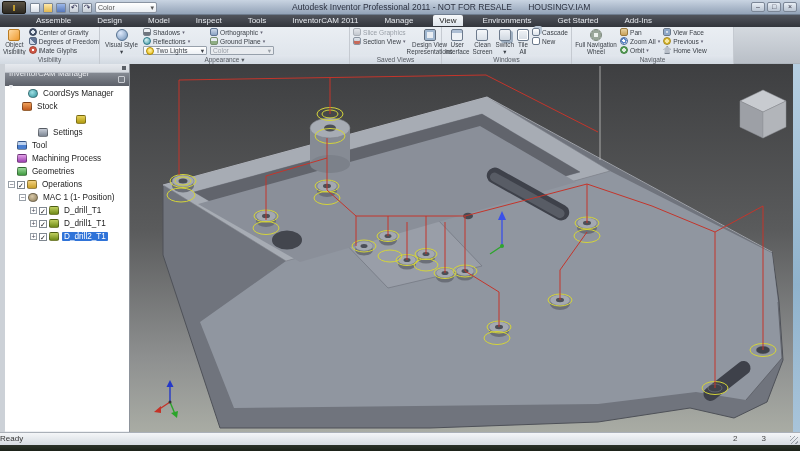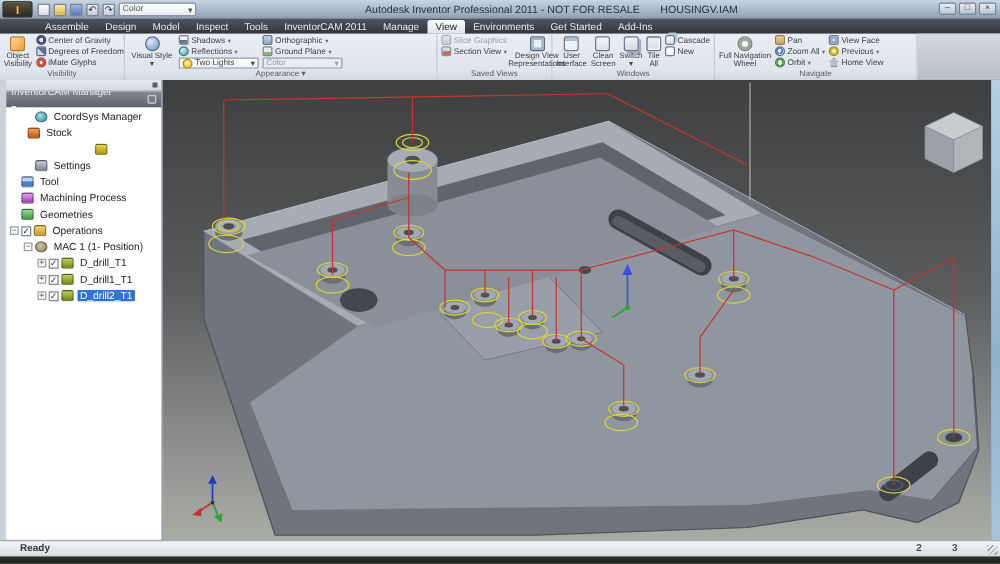--- a/index.html
+++ b/index.html
@@ -19,21 +19,21 @@
   .title{position:absolute;left:292px;top:2px;font-size:8.5px;color:#2b3140;white-space:nowrap;}
   .title .doc{margin-left:14px;}
   .infocenter{position:absolute;left:522px;top:2px;display:flex;align-items:center;gap:3px;}
   .searchbox{width:168px;height:11px;border:1px solid #7e8896;border-radius:2px;background:#fff;font-size:7px;color:#333;padding:0 3px;box-sizing:border-box;font-family:"Liberation Sans",sans-serif;}
   .icico{width:11px;height:11px;border-radius:2px;background:linear-gradient(#eef2f6,#cdd5de);border:1px solid #8a94a2;font-size:7px;line-height:9px;text-align:center;color:#445;box-sizing:border-box;}
   .icico.round{border-radius:50%;background:radial-gradient(circle at 35% 30%,#6a7486,#2e3440);color:#fff;}
   .winbtns{position:absolute;right:3px;top:2px;display:flex;gap:2px;}
   .wbtn{width:14px;height:10px;border-radius:2px;background:linear-gradient(#e8eef5,#b9c4d2);border:1px solid #7b8696;font-size:7px;line-height:8px;text-align:center;color:#334;box-sizing:border-box;}
 
   
-  .tabbar{height:12px;background:linear-gradient(#50545c,#32353c);display:flex;align-items:center;padding-left:30px;gap:1px;}
+  .tabbar{height:12px;background:linear-gradient(#50545c,#32353c);display:flex;align-items:flex-start;padding-left:30px;gap:14px;}
   .tab{font-size:8px;color:#e7eaef;padding:1px 6px 1px;cursor:default;white-space:nowrap;}
   .tab.active{background:linear-gradient(#f6f8fa,#dfe5ec);color:#222;border-radius:2px 2px 0 0;}
 
   
   .ribbon{height:37px;background:linear-gradient(#eaeef3,#dde3ea);display:flex;border-bottom:1px solid #aeb5bd;box-sizing:border-box;}
   .panel{position:relative;height:37px;border-right:1px solid #c5cad1;box-sizing:border-box;padding:1px 3px 9px;display:flex;gap:3px;}
   .plabel{position:absolute;left:0;right:0;bottom:0;height:9px;font-size:6.5px;color:#565b62;text-align:center;line-height:9px;background:linear-gradient(#e2e7ee,#d2d9e1);white-space:nowrap;overflow:hidden;}
   .bigbtn{width:37px;display:flex;flex-direction:column;align-items:center;justify-content:flex-start;text-align:center;font-size:6.3px;line-height:6.8px;color:#3c4148;padding-top:1px;}
   .bigbtn .ic{margin-bottom:1px;}
   .scol{display:flex;flex-direction:column;justify-content:flex-start;gap:1px;}
@@ -96,21 +96,21 @@
   .t-operations{background:linear-gradient(#f2d080,#caa028);}
   .t-mac{background:radial-gradient(circle at 40% 35%,#d8c8a8,#8a7a56);border-radius:50%;}
   .t-drill{background:linear-gradient(#c0d060,#6f8a18);}
   .lbl{padding:0 2px;border-radius:1px;}
   .trow.selected .lbl{background:#2f73d8;color:#fff;}
 
   .viewport{position:absolute;left:130px;top:0;width:663px;height:368px;}
   .aerostrip{position:absolute;right:0;top:0;width:7px;height:368px;background:linear-gradient(180deg,#b6cfe2,#8fb2cc 60%,#a8c4da);}
 
   
-  .statusbar{position:relative;height:13px;background:linear-gradient(#f4f6f8,#d7dce2);border-top:1px solid #aab0b8;font-size:8px;color:#333;line-height:12px;padding:0 16px;box-sizing:border-box;font-weight:bold;}
+  .statusbar{position:relative;height:13px;background:linear-gradient(#f4f6f8,#d7dce2);border-top:1px solid #aab0b8;font-size:8px;color:#333;line-height:12px;padding:0 0;box-sizing:border-box;}
   .statusnums{position:absolute;right:34px;top:0;display:flex;gap:24px;font-size:8px;color:#444;}
   .grip{position:absolute;right:2px;top:3px;width:8px;height:8px;background:repeating-linear-gradient(135deg,#9aa0a8 0 1px,transparent 1px 3px);}
   .bottomstrip{height:6px;background:linear-gradient(#2c332a,#1c2219);}
 </style>
 </head>
 <body>
 
 <div class="window">
 
   <div class="titlebar">
@@ -331,21 +331,21 @@
           <div class="trow" style="padding-left: 8px;">
             <span class="exp none"></span>
             <span class="ticon t-stock"></span>
             <span class="lbl">Stock</span>
           </div>
           <div class="trow" style="padding-left: 14px; gap: 48px;">
             <span class="exp none"></span>
             <span class="ticon t-target"></span>
             <span class="lbl">Target</span>
           </div>
-          <div class="trow" style="padding-left: 14px;">
+          <div class="trow" style="padding-left: 24px;">
             <span class="exp none"></span>
             <span class="ticon t-settings"></span>
             <span class="lbl">Settings</span>
           </div>
           <div class="trow" style="padding-left: 3px;">
             <span class="exp none"></span>
             <span class="ticon t-tool"></span>
             <span class="lbl">Tool</span>
           </div>
           <div class="trow" style="padding-left: 3px;">

